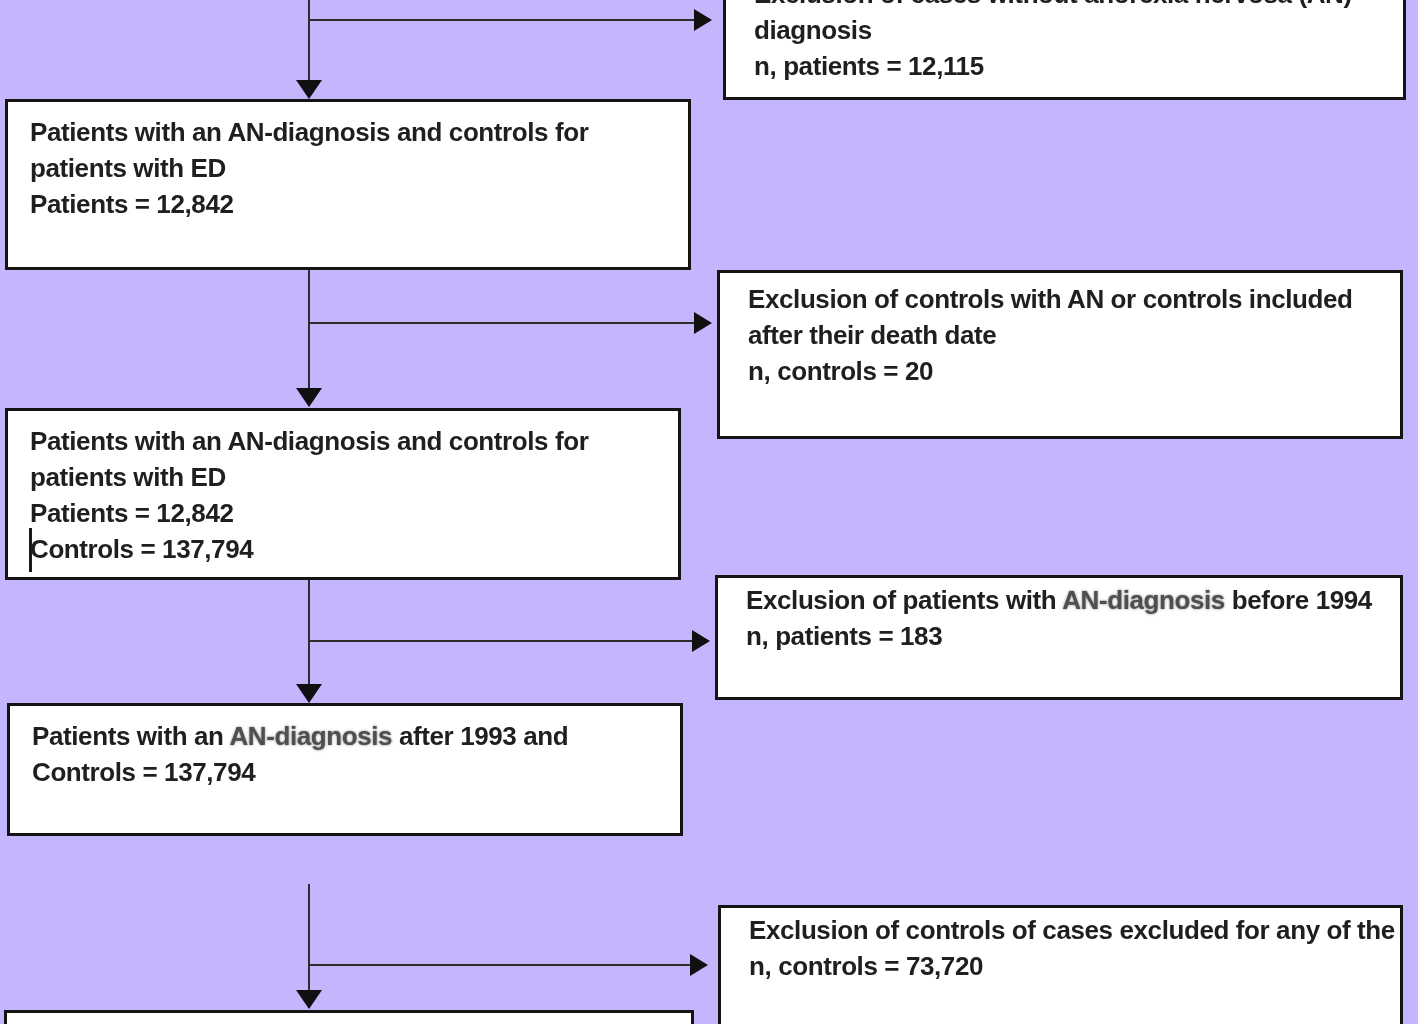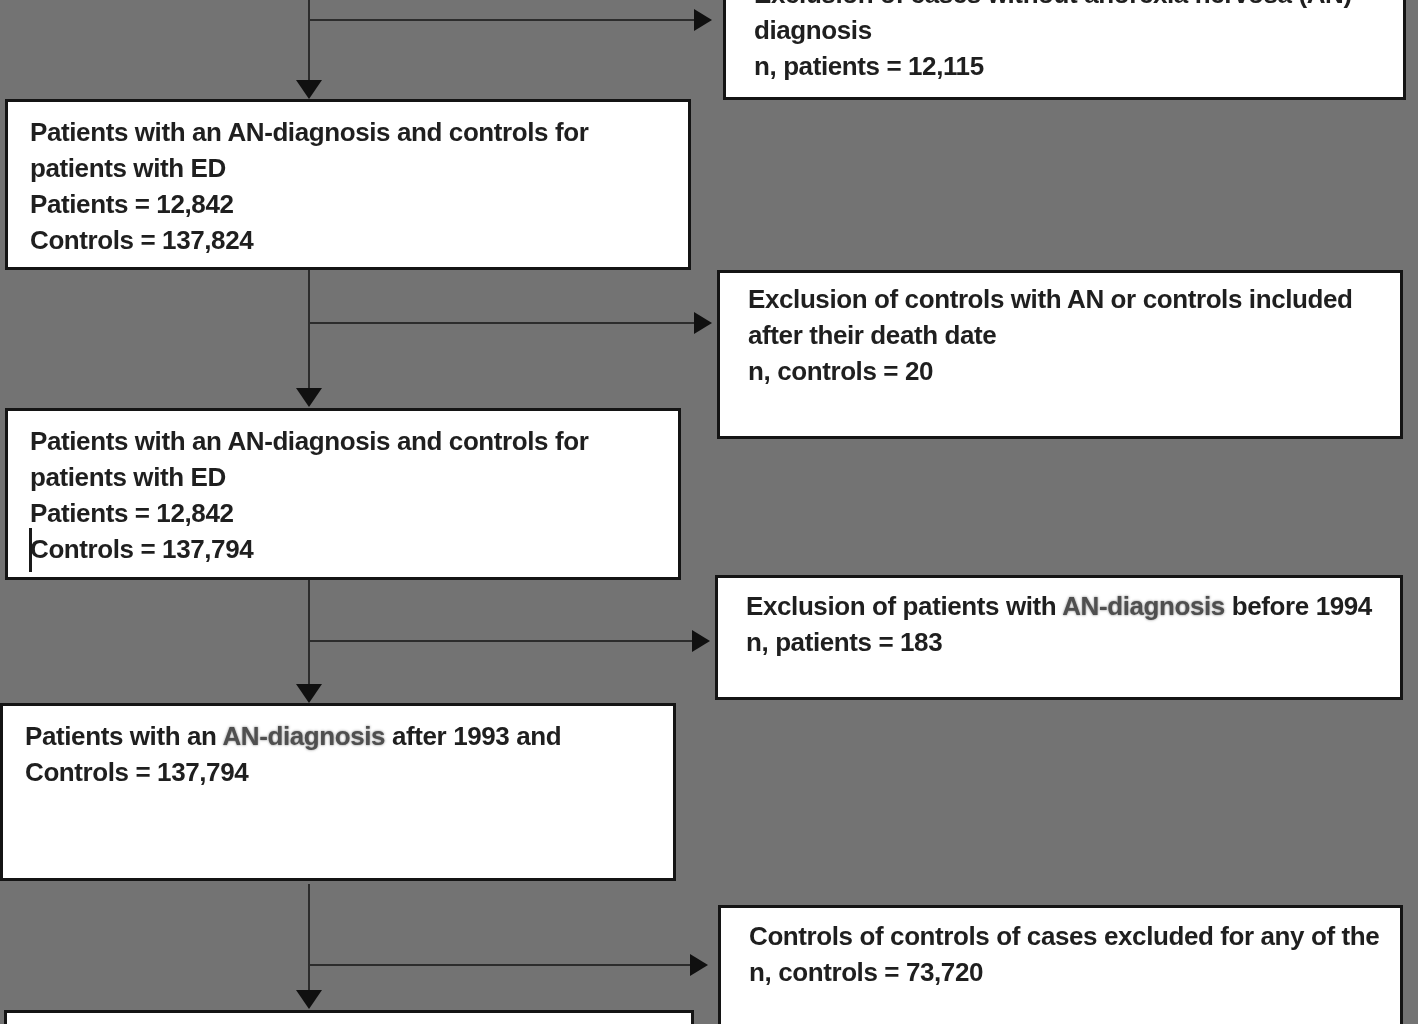--- a/index.html
+++ b/index.html
@@ -1,29 +1,29 @@
 <!DOCTYPE html>
 <html><head>
 <meta charset="utf-8">
 <style>
   html,body{margin:0;padding:0;background:#ffffff;}
   .stage{
-    position:relative;width:1418px;height:1024px;overflow:hidden;background:#737373;
+    position:relative;width:1418px;height:1024px;overflow:hidden;background:#c4b5fd;
     font-family:"Liberation Sans","DejaVu Sans",sans-serif;
   }
   .box{
     position:absolute;box-sizing:border-box;background:#ffffff;
     border:3px solid #141414;color:#1f1f1f;
     font-size:26px;line-height:36px;font-weight:700;letter-spacing:-0.4px;
   }
   .box .line{white-space:nowrap;}
   .lbox{padding:12px 14px 0 22px;}
   .rbox{padding:8px 14px 0 28px;}
   .pt23{padding-top:23px;}
-  .pt18{padding-top:10px;}
+  .pt18{padding-top:4px;}
   .smudge{color:#4f4f4f;text-shadow:0 0 2.5px rgba(110,110,110,0.9);}
   .vline{position:absolute;width:2px;background:#2c2c2c;}
   .hline{position:absolute;height:2px;background:#2c2c2c;}
   .arrow-down{
     position:absolute;width:0;height:0;
     border-left:13px solid transparent;border-right:13px solid transparent;
     border-top:19px solid #101010;
   }
   .arrow-right{
     position:absolute;width:0;height:0;
@@ -45,21 +45,20 @@
   <div class="box rbox pt23" style="left:723px;top:-50px;width:683px;height:150px">
     <div class="line">Exclusion of cases without anorexia nervosa (AN)</div>
     <div class="line">diagnosis</div>
     <div class="line">n, patients = 12,115</div>
   </div>
 
   <div class="box lbox" style="left:5px;top:99px;width:686px;height:171px">
     <div class="line">Patients with an AN-diagnosis and controls for</div>
     <div class="line">patients with ED</div>
     <div class="line">Patients = 12,842</div>
-    <div class="line">Controls = 137,824</div>
   </div>
 
   <div class="vline" style="left:308px;top:270px;height:120px"></div>
   <div class="hline" style="left:308px;top:322px;width:388px"></div>
   <div class="arrow-right" style="left:694px;top:312px"></div>
   <div class="arrow-down" style="left:296px;top:388px"></div>
 
   <div class="box rbox" style="left:717px;top:270px;width:686px;height:169px">
     <div class="line">Exclusion of controls with AN or controls included</div>
     <div class="line">after their death date</div>
@@ -78,30 +77,30 @@
   <div class="vline" style="left:308px;top:580px;height:106px"></div>
   <div class="hline" style="left:308px;top:640px;width:386px"></div>
   <div class="arrow-right" style="left:692px;top:630px"></div>
   <div class="arrow-down" style="left:296px;top:684px"></div>
 
   <div class="box rbox pt18" style="left:715px;top:575px;width:688px;height:125px">
     <div class="line"><span>Exclusion of patients with </span><span class="smudge">AN-diagnosis</span><span> before 1994</span></div>
     <div class="line">n, patients = 183</div>
   </div>
 
-  <div class="box lbox" style="left:0;top:703px;width:676px;height:178px">
+  <div class="box lbox" style="left:7px;top:703px;width:676px;height:133px">
     <div class="line"><span>Patients with an </span><span class="smudge">AN-diagnosis</span><span> after 1993 and</span></div>
     <div class="line">Controls = 137,794</div>
   </div>
 
   <div class="vline" style="left:308px;top:884px;height:108px"></div>
   <div class="hline" style="left:308px;top:964px;width:384px"></div>
   <div class="arrow-right" style="left:690px;top:954px"></div>
   <div class="arrow-down" style="left:296px;top:990px"></div>
 
   <div class="box rbox pt18" style="left:718px;top:905px;width:685px;height:160px">
-    <div class="line">Controls of controls of cases excluded for any of the</div>
+    <div class="line">Exclusion of controls of cases excluded for any of the</div>
     <div class="line">n, controls = 73,720</div>
   </div>
 
   <div class="box lbox" style="left:4px;top:1010px;width:690px;height:80px"></div>
 
 </div>
 
 </body></html>

